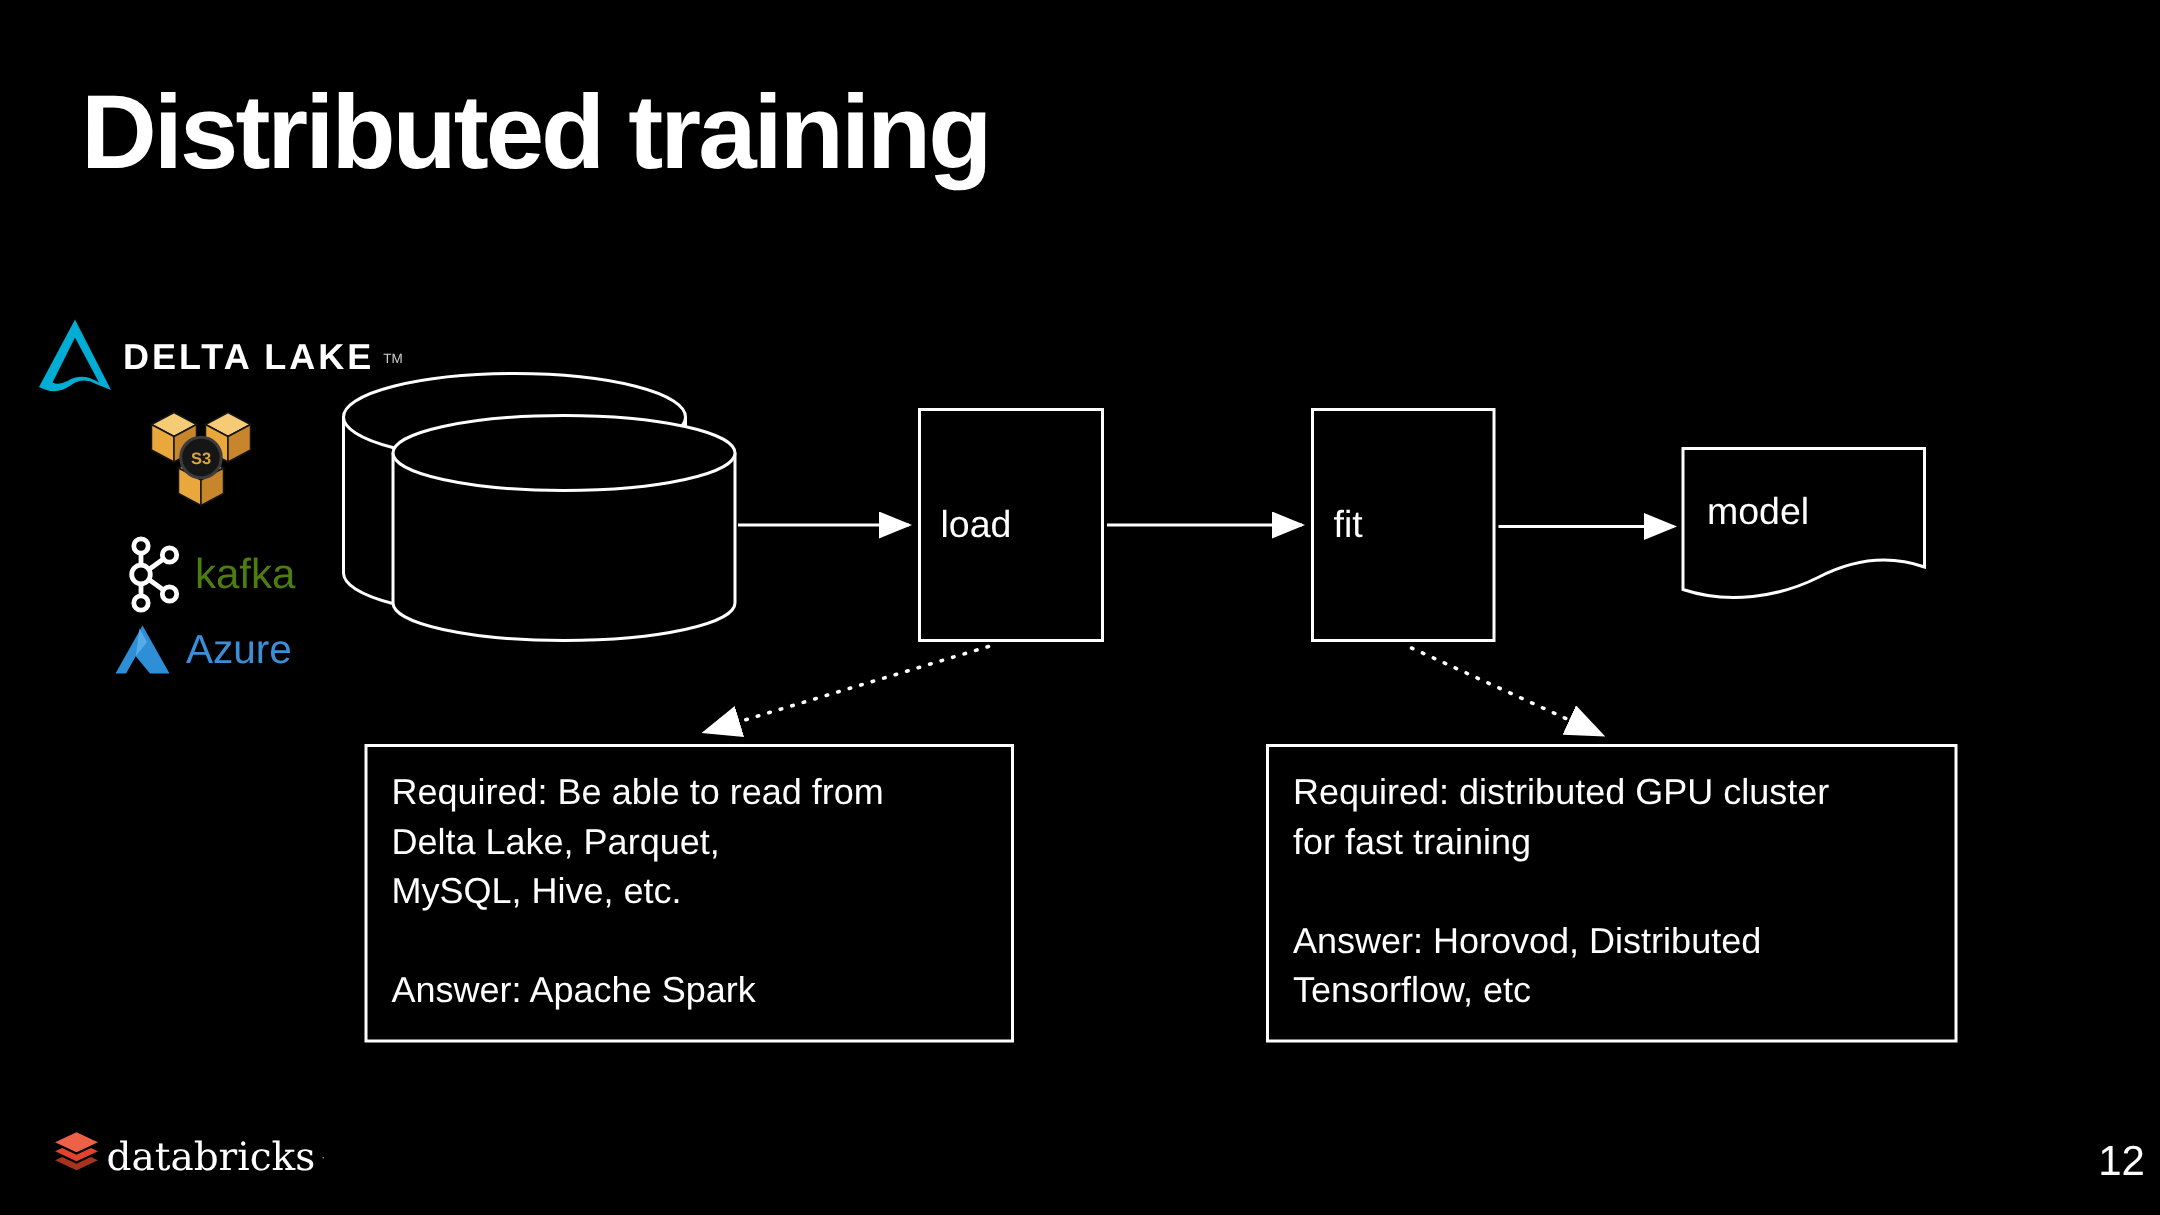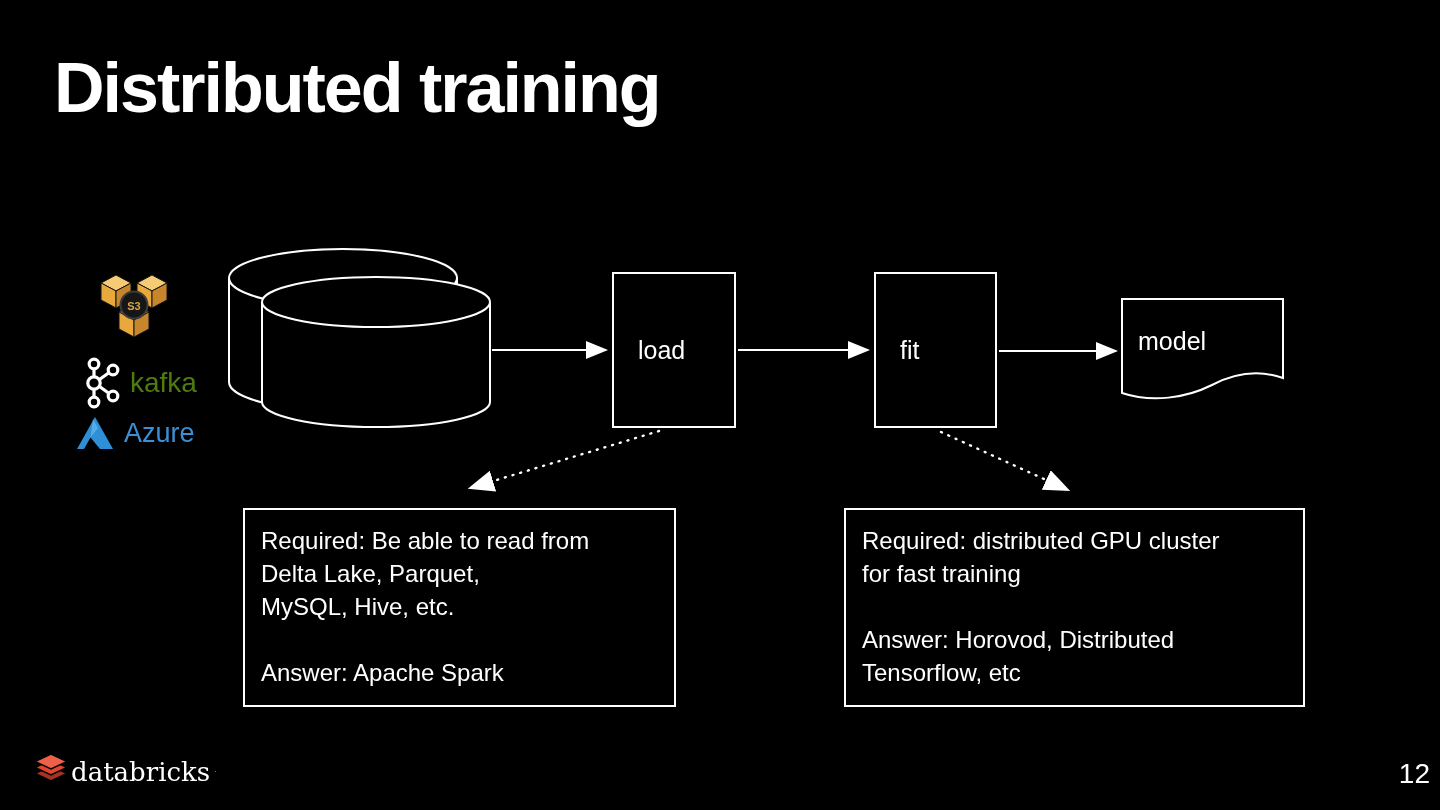--- a/index.html
+++ b/index.html
@@ -24,49 +24,57 @@
   .azure .azure-word { font-size:27px; font-weight:400; }
 
   .diagram-svg { position:absolute; left:0; top:0; width:1440px; height:810px; }
 
   .dw-label {
     position:absolute; left:262px; top:350px; width:228px; text-align:center;
     font-size:25px; color:#fff;
   }
   .flowbox {
     position:absolute; top:272px; height:156px; border:2px solid #fff;
-    display:flex; align-items:center; padding-left:24px; font-size:25px; color:#fff;
+    display:flex; align-items:center; padding-left:13px; font-size:25px; color:#fff;
     background:#000;
   }
   .flowbox.load { left:612px; width:124px; }
   .flowbox.fit  { left:874px; width:123px; }
   .model-label { position:absolute; left:1138px; top:327px; font-size:25px; color:#fff; }
 
   .note {
-    position:absolute; top:508px; height:199px; border:2px solid #fff;
+    position:absolute; top:496px; height:199px; border:2px solid #fff;
     padding:14px 16px; font-size:24px; line-height:33px; color:#fff;
     white-space:pre-line; background:#000;
   }
   .note.note-load { left:243px; width:433px; }
   .note.note-fit  { left:844px; width:461px; }
 
   .footer-logo { position:absolute; left:35px; top:752px; display:flex; align-items:center; gap:4px; }
   .footer-logo .brand-word {
     font-family:"DejaVu Serif", serif; font-size:26px; color:#fff; letter-spacing:0;
   }
   .footer-logo sup { font-size:8px; color:#9a9a9a; vertical-align:top; line-height:10px; }
   .page-number { position:absolute; left:1386px; top:758px; width:44px; text-align:right; font-size:28px; color:#ffffff; }
 </style>
 </head>
 <body>
 
 <div class="slide">
 
   <div class="title">Distributed training</div>
 
+  <div class="deltalake">
+    <svg width="52" height="58" viewBox="0 0 52 58">
+      <path d="M26,3 L50,50 L40,46 Q31,41 23,47 Q13,54 2,48 Z" fill="#00ADD4"></path>
+      <path d="M26,15 L42,45 Q31,38 21,44 Q15,47 11,45 Z" fill="#000"></path>
+    </svg>
+    <span class="dl-word">DELTA LAKE</span>
+      <sup>TM</sup>
+  </div>
 
   <div class="s3logo">
     <svg width="68" height="66" viewBox="0 0 68 66">
       <g stroke="#141414" stroke-width="1">
         <g transform="translate(1,1)">
           <path d="M15,0 L30,8 L15,16 L0,8 Z" fill="#F5CB76"></path>
           <path d="M0,8 L15,16 L15,33 L0,25 Z" fill="#E9A83C"></path>
           <path d="M30,8 L15,16 L15,33 L30,25 Z" fill="#C8862C"></path>
         </g>
         <g transform="translate(37,1)">

